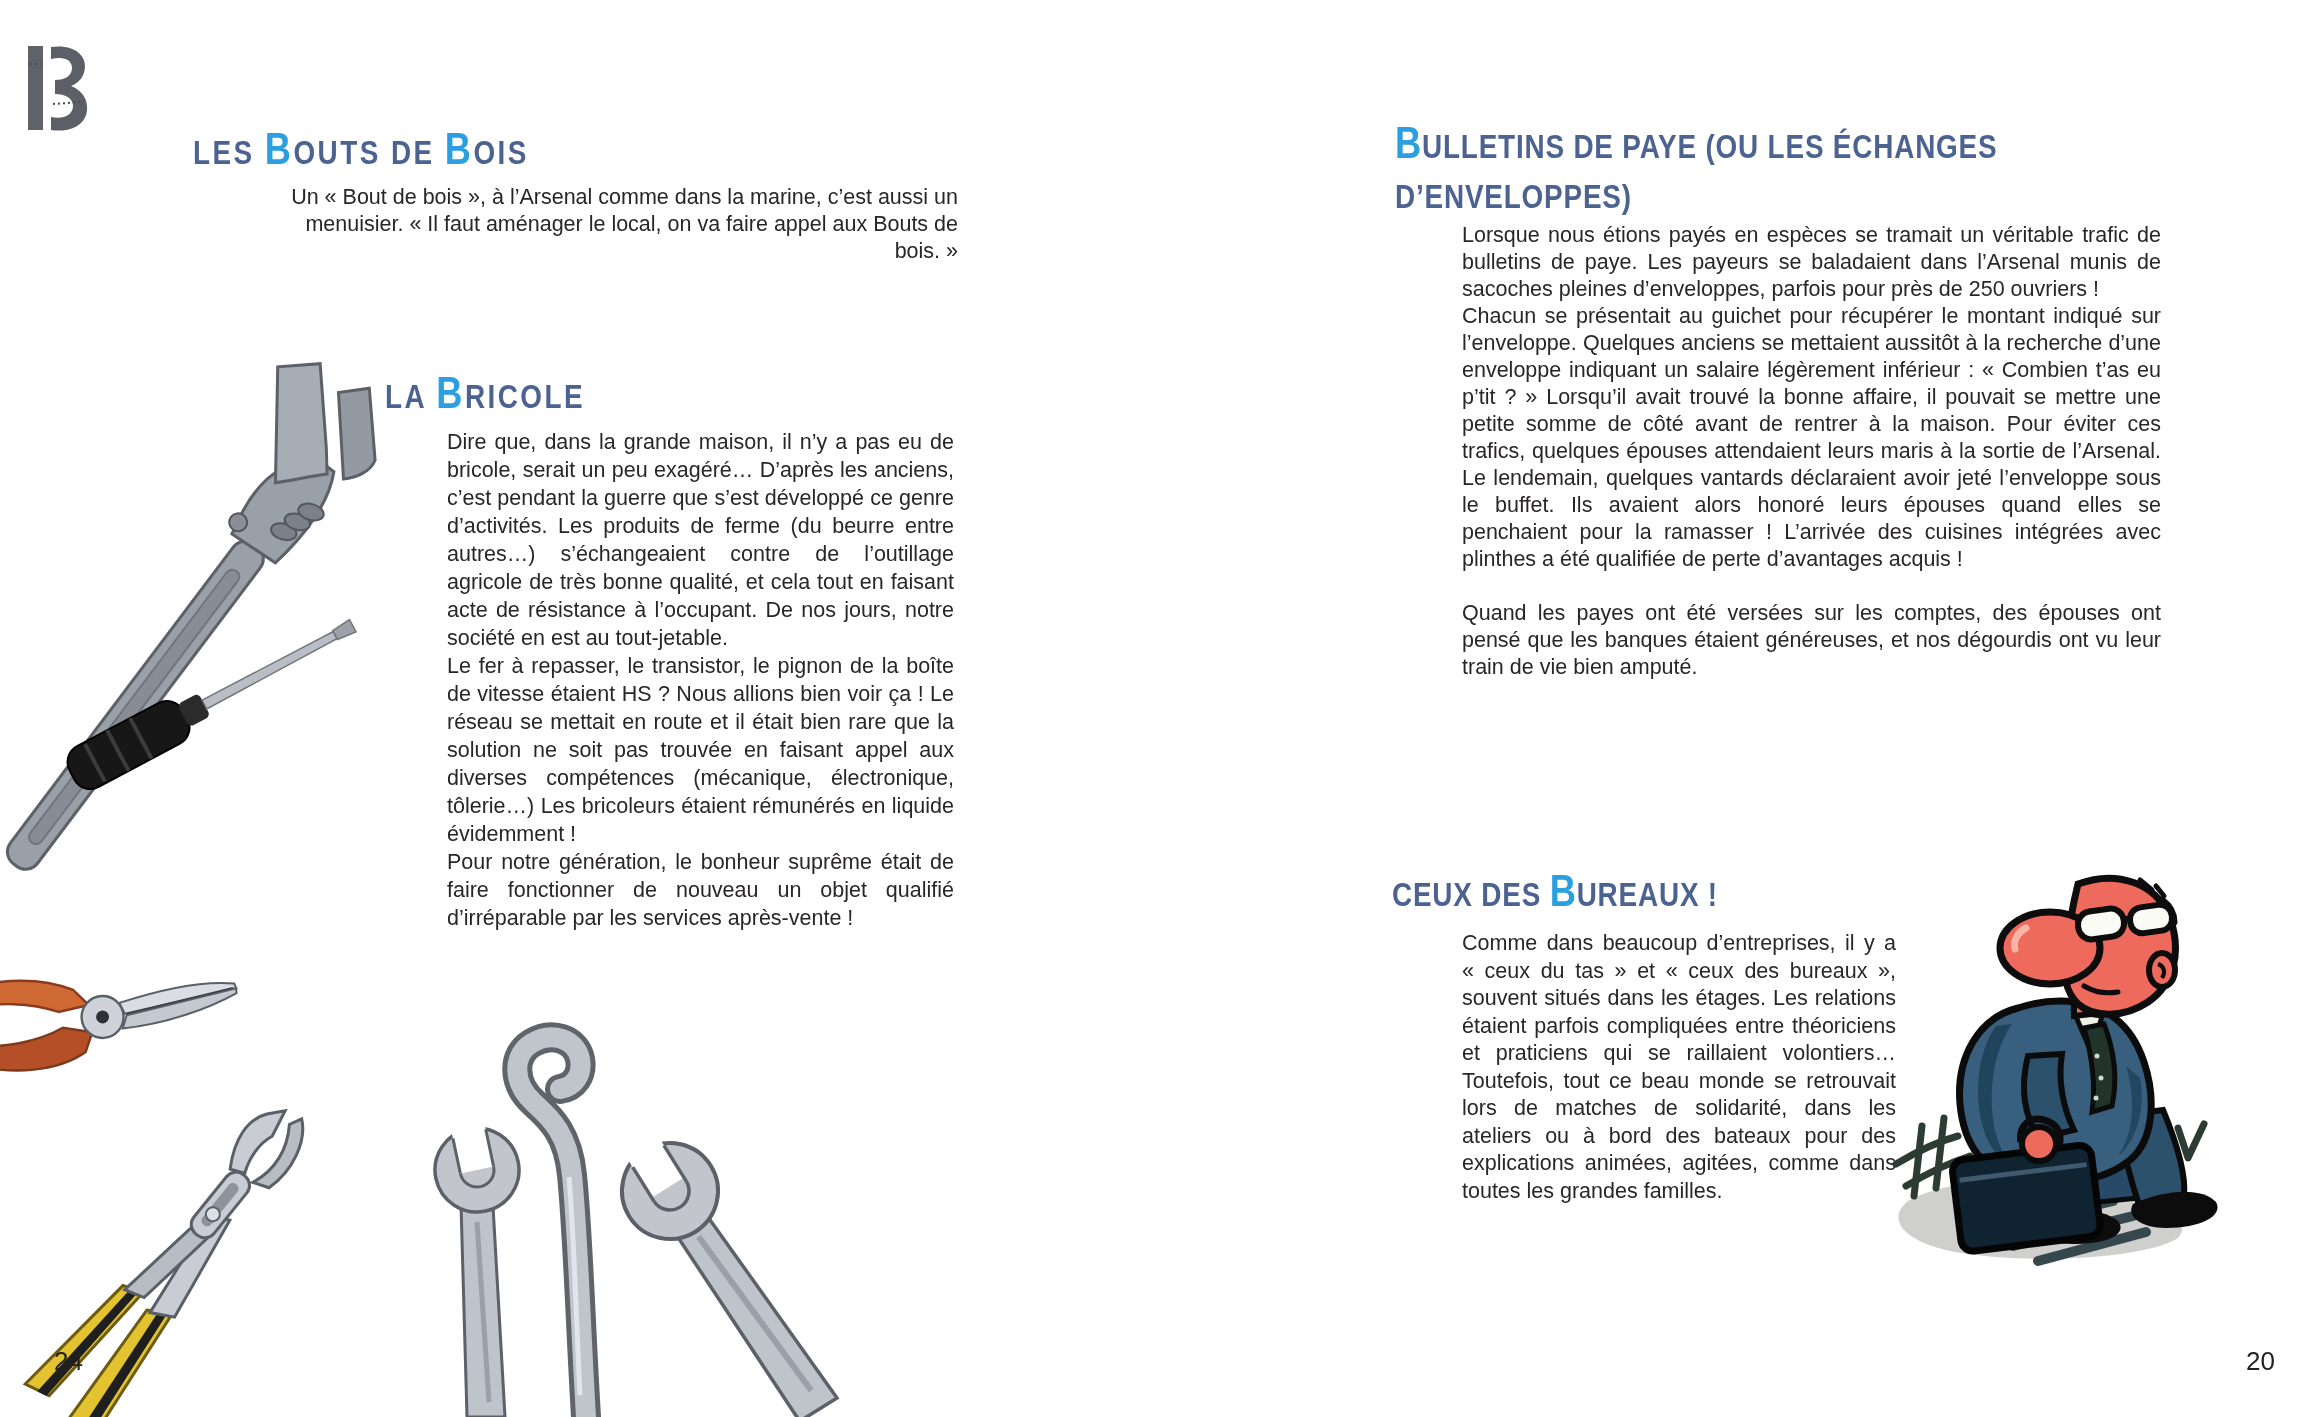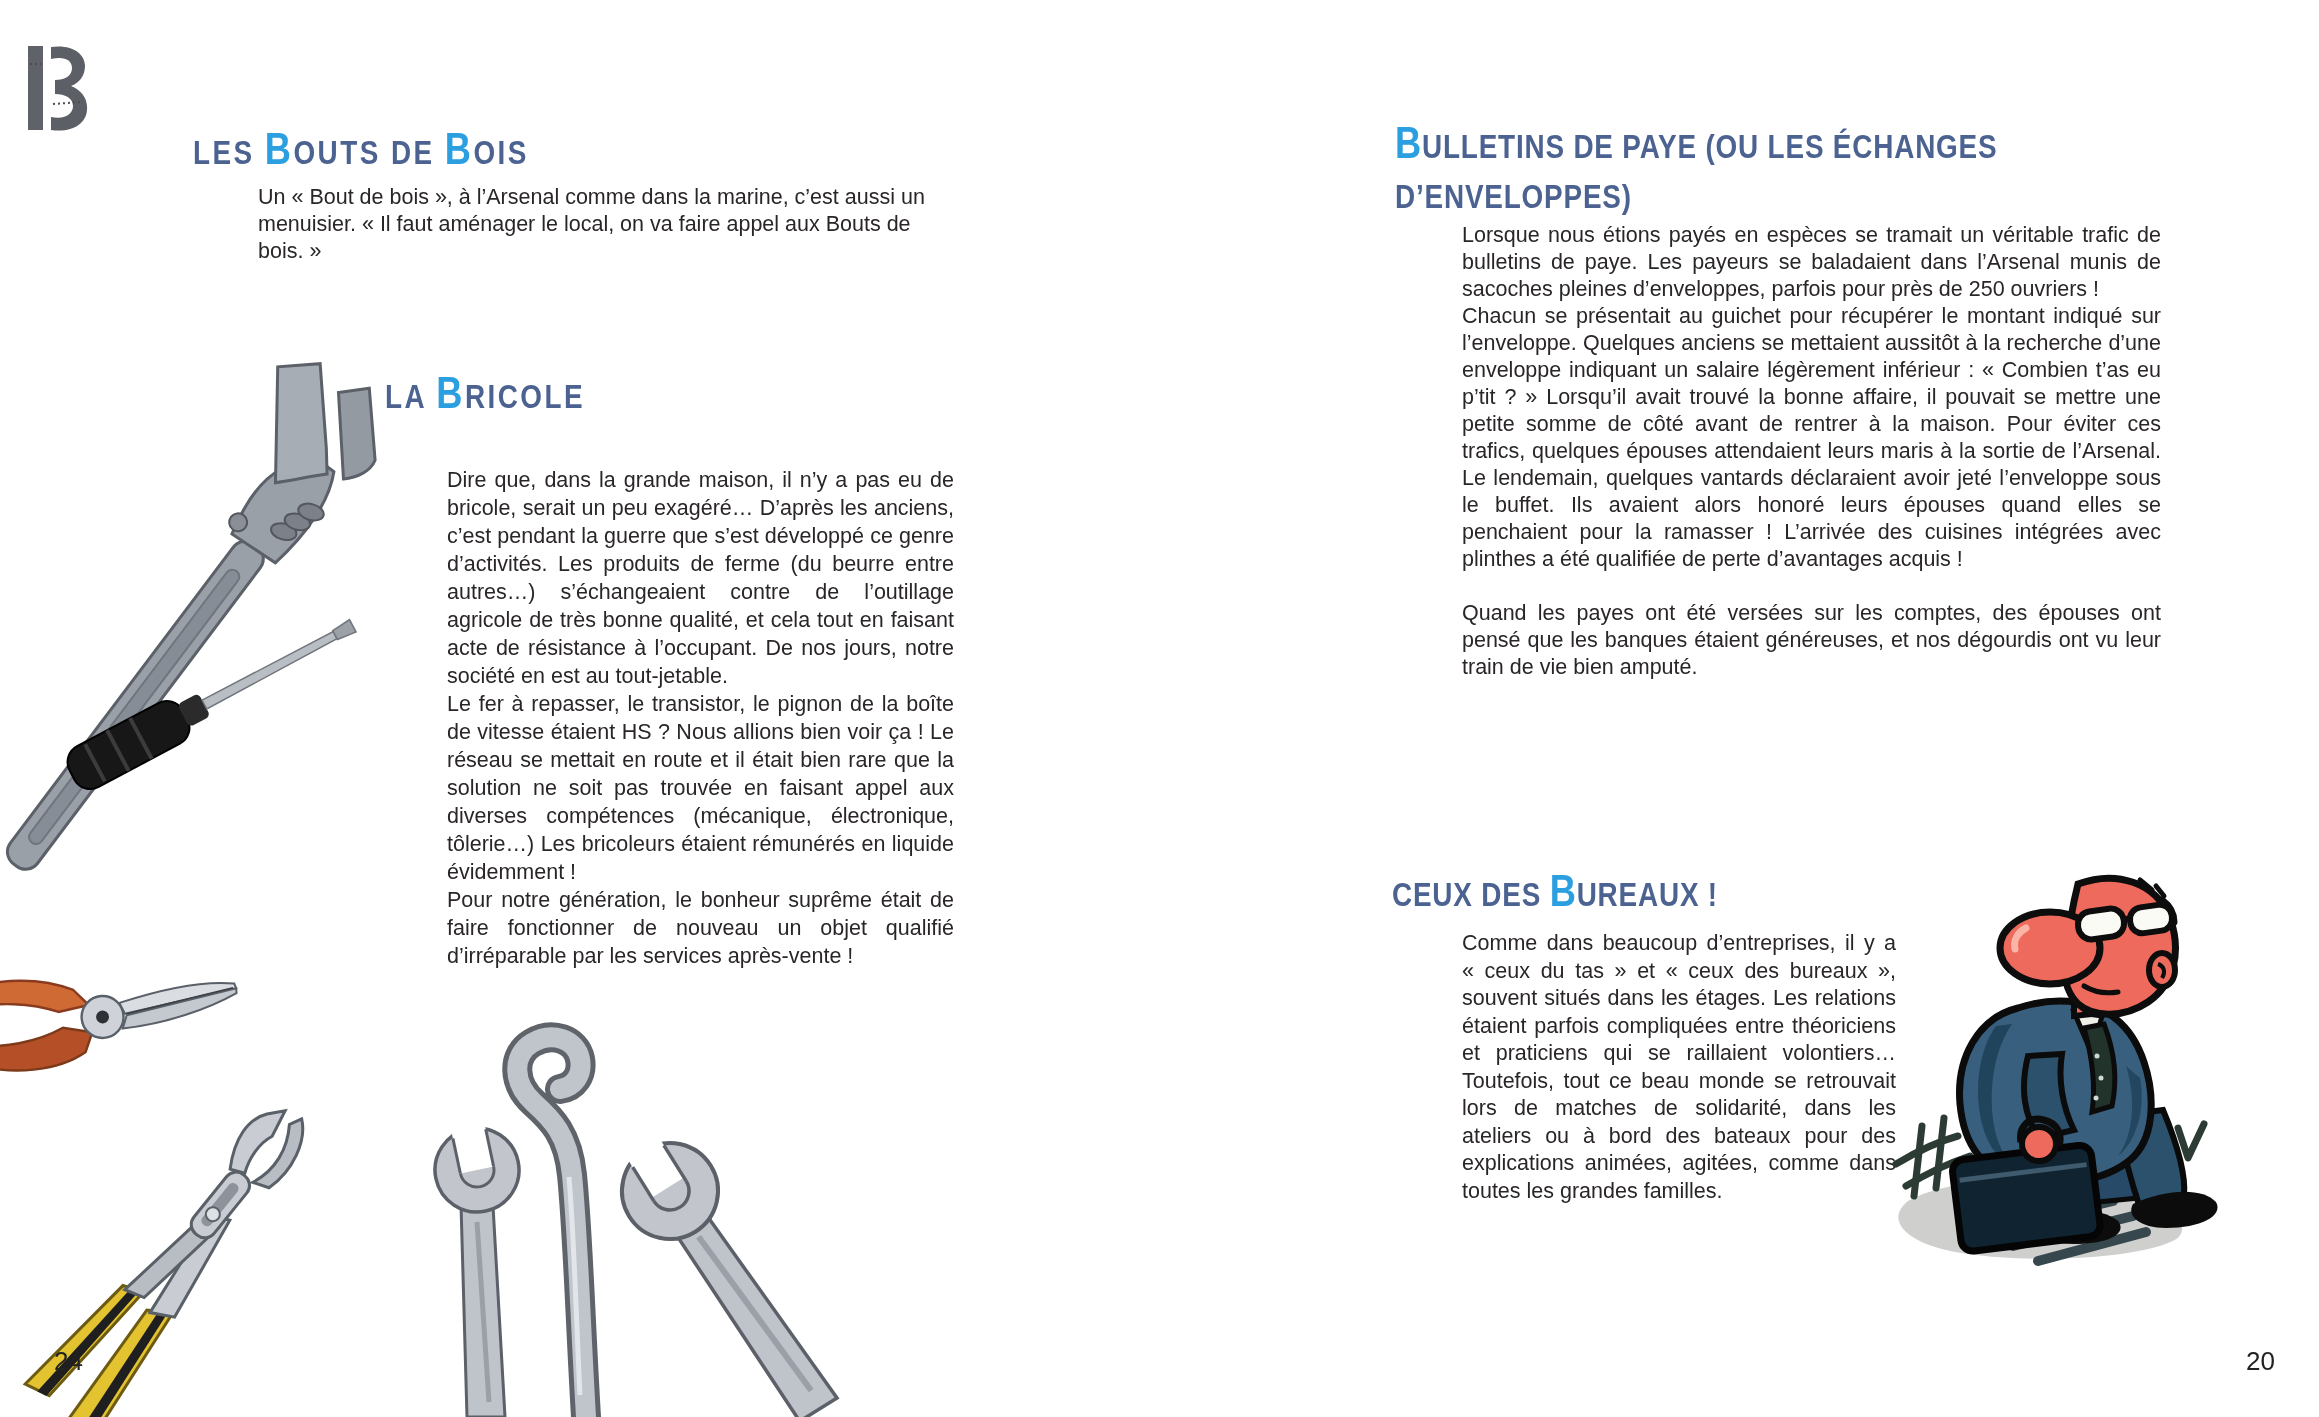--- a/index.html
+++ b/index.html
@@ -14,22 +14,22 @@
     font-weight:700; color:#4c6391; letter-spacing:1px;
     transform:scaleX(0.82); transform-origin:left top; white-space:nowrap;
     font-size:34px; line-height:42px;
   }
   .heading .bigcap { color:#2b9fdf; font-size:130%; }
   .h-left1 { left:193px; top:128px; letter-spacing:3px; }
   .h-left2 { left:385px; top:372px; letter-spacing:3px; }
   .h-right1 { left:1395px; top:118px; line-height:50px; }
   .h-right2 { left:1392px; top:870px; }
   .body-text { color:#2a2627; font-size:21.5px; }
-  .intro { left:258px; top:184px; width:700px; line-height:27px; text-align:left; }
-  .bricole-col { left:447px; top:428px; width:507px; line-height:28px;margin-top:38px; }
+  .intro { left:258px; top:184px; width:700px; line-height:27px; text-align:right; }
+  .bricole-col { left:447px; top:428px; width:507px; line-height:28px; }
   .bricole-col p, .right-col p, .bureaux-col p { text-align:justify; }
   .right-col { left:1462px; top:222px; width:699px; line-height:27px; }
   .right-col p.gap { margin-top:27px; }
   .bureaux-col { left:1462px; top:930px; width:434px; line-height:27.5px; }
   .pagenum { font-size:26px; color:#222; }
   .pn-left { left:46px; top:1346px;margin-left:8px; }
   .pn-right { left:2246px; top:1346px; }
   svg { display:block; }
 </style>
 </head>

